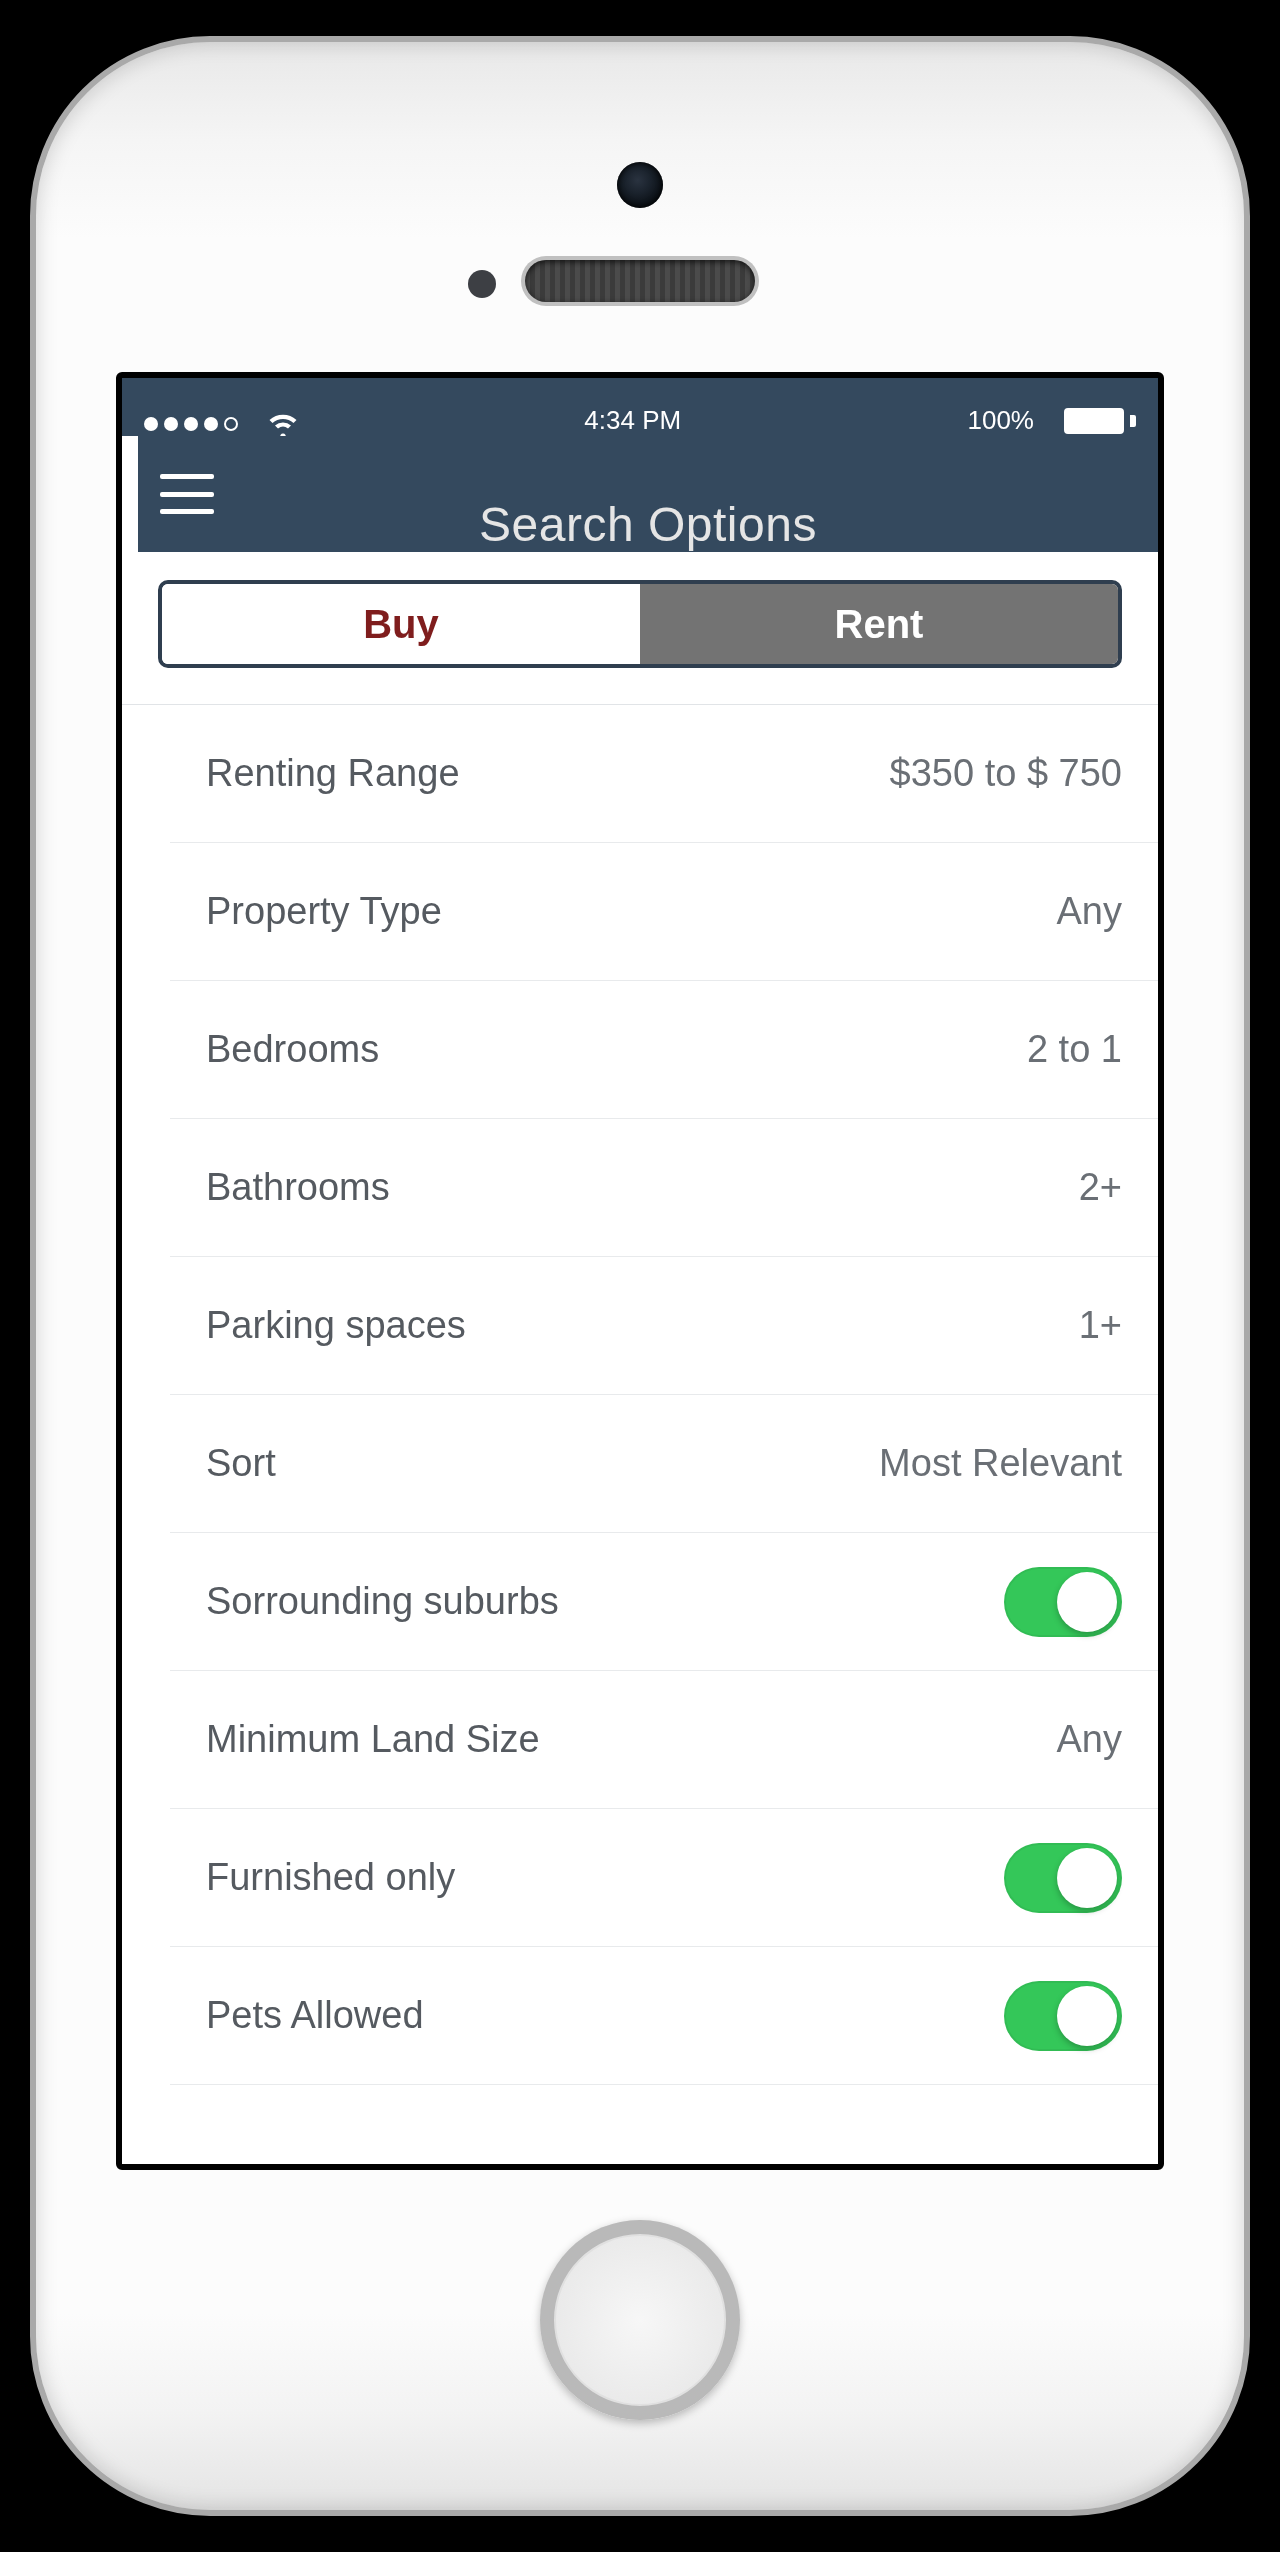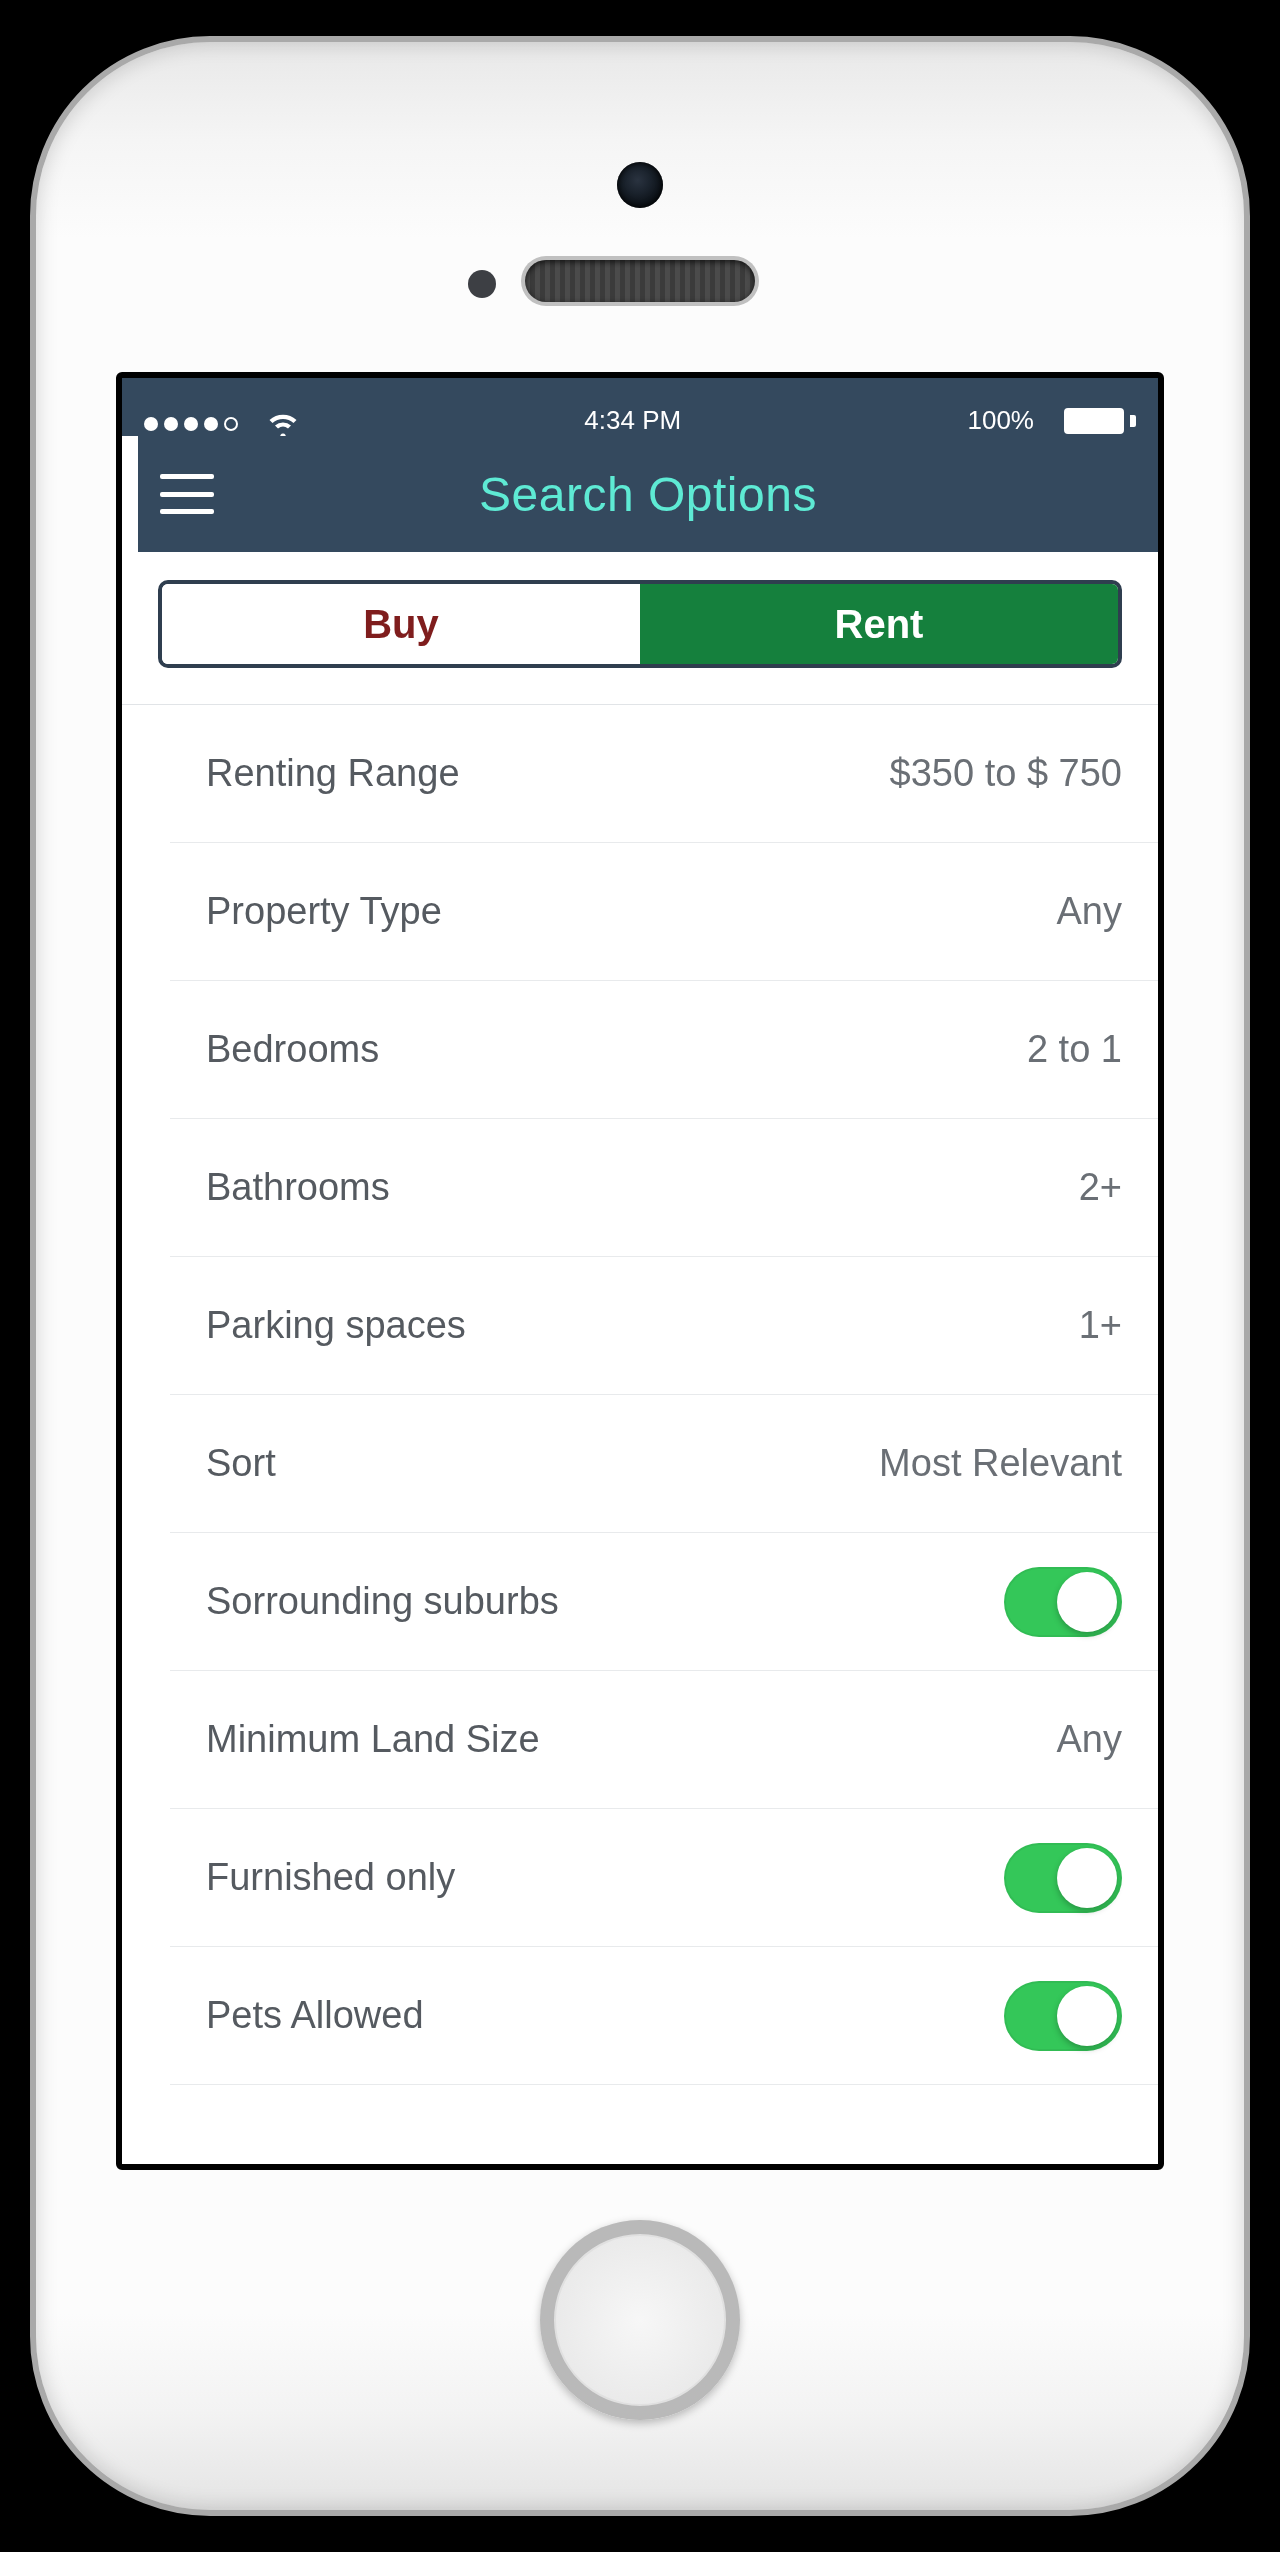--- a/index.html
+++ b/index.html
@@ -93,22 +93,22 @@
   }
   .batt-body {
     width: 60px; height: 26px; border: 3px solid #fff; border-radius: 4px;
     position: relative; background: #fff;
   }
   .batt-tip { width: 6px; height: 12px; background: #fff; border-radius: 0 2px 2px 0; }
   
   .navbar {
     height: 116px;
     background: #34495e;
-    color: #5eead4;
-    display: flex; align-items: center;
+    color: #e5e5e5;
+    display: flex; align-items: flex-end;
     position: relative;
     margin-left: 16px;
   }
   .menu-btn {
     position: absolute; left: 22px; top: 50%; transform: translateY(-50%);
     width: 54px; height: 40px;
     display: flex; flex-direction: column; justify-content: space-between;
     cursor: pointer;
   }
   .menu-btn span { height: 5px; background: #fff; border-radius: 2px; }
@@ -125,21 +125,21 @@
   .segmented {
     display: flex; width: 100%; height: 88px;
     border: 4px solid #2f3e4f; border-radius: 10px; overflow: hidden;
   }
   .segmented .seg {
     flex: 1; display: flex; align-items: center; justify-content: center;
     font-size: 40px; font-weight: 600;
     cursor: pointer;
   }
   .segmented .seg.buy { background: #fff; color: #7f1d1d; }
-  .segmented .seg.rent { background: #15803d; color: #fff; }
+  .segmented .seg.rent { background: #737373; color: #fff; }
   
   .list { flex: 1; background: #fff; overflow: hidden; margin-left: 48px; }
   .row {
     display: flex; align-items: center; justify-content: space-between;
     padding: 0 36px;
     height: 138px;
     border-bottom: 1px solid #e8eaec;
     font-size: 38px;
     color: #555a60;
     cursor: pointer;

